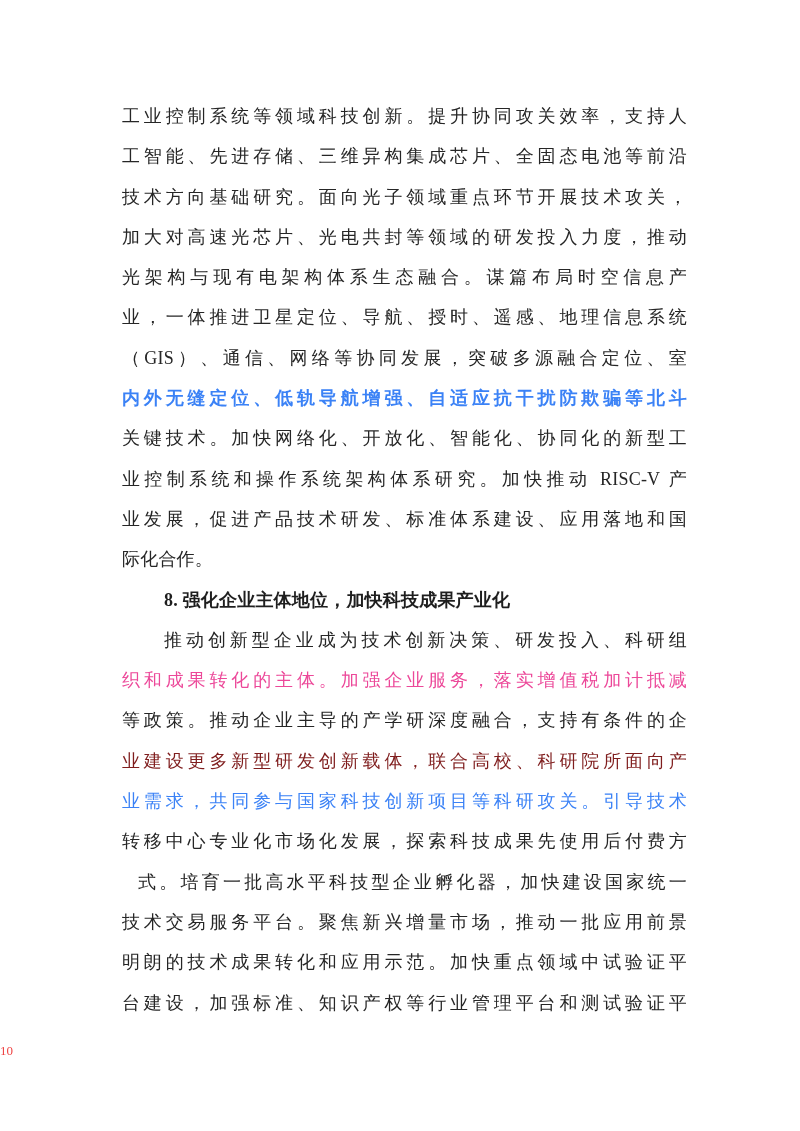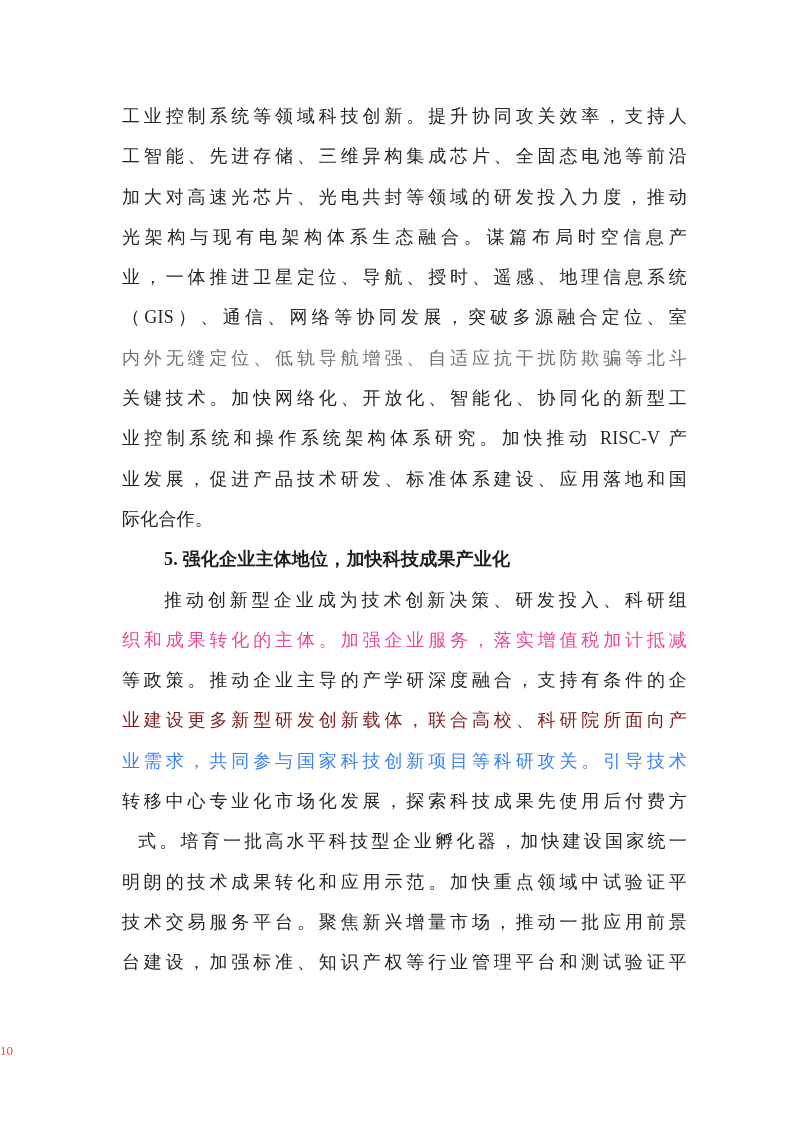--- a/index.html
+++ b/index.html
@@ -62,35 +62,36 @@
     color: #ef4444;
   }
 </style>
 </head>
 <body style="background: rgb(255, 255, 255);">
 
 <div class="page">
   <div class="text-block">
       <div class="line justified" style="color: rgb(38, 38, 38);">工业控制系统等领域科技创新。提升协同攻关效率，支持人</div>
       <div class="line justified" style="color: rgb(38, 38, 38);">工智能、先进存储、三维异构集成芯片、全固态电池等前沿</div>
+      <div class="line justified" style="color: rgb(38, 38, 38);">技术方向基础研究。面向光子领域重点环节开展技术攻关，</div>
       <div class="line justified" style="color: rgb(38, 38, 38);">加大对高速光芯片、光电共封等领域的研发投入力度，推动</div>
       <div class="line justified" style="color: rgb(38, 38, 38);">光架构与现有电架构体系生态融合。谋篇布局时空信息产</div>
       <div class="line justified" style="color: rgb(38, 38, 38);">业，一体推进卫星定位、导航、授时、遥感、地理信息系统</div>
       <div class="line justified" style="color: rgb(38, 38, 38);">（GIS）、通信、网络等协同发展，突破多源融合定位、室</div>
-      <div class="line justified" style="color: #737373;">内外无缝定位、低轨导航增强、自适应抗干扰防欺骗等北斗</div>
+      <div class="line justified" style="color: #3b82f6; font-weight: bold;">内外无缝定位、低轨导航增强、自适应抗干扰防欺骗等北斗</div>
       <div class="line justified" style="color: rgb(38, 38, 38);">关键技术。加快网络化、开放化、智能化、协同化的新型工</div>
       <div class="line justified" style="color: rgb(38, 38, 38);">业控制系统和操作系统架构体系研究。加快推动 RISC-V 产</div>
       <div class="line justified" style="color: rgb(38, 38, 38);">业发展，促进产品技术研发、标准体系建设、应用落地和国</div>
       <div class="line plain" style="color: rgb(38, 38, 38);">际化合作。</div>
-      <div class="line heading" style="color: rgb(30, 30, 30);">5. 强化企业主体地位，加快科技成果产业化</div>
+      <div class="line heading" style="color: rgb(30, 30, 30);">8. 强化企业主体地位，加快科技成果产业化</div>
       <div class="line indent-justified" style="color: rgb(38, 38, 38);">推动创新型企业成为技术创新决策、研发投入、科研组</div>
       <div class="line justified" style="color: #ec4899;">织和成果转化的主体。加强企业服务，落实增值税加计抵减</div>
       <div class="line justified" style="color: rgb(38, 38, 38);">等政策。推动企业主导的产学研深度融合，支持有条件的企</div>
       <div class="line justified" style="color: #7f1d1d;">业建设更多新型研发创新载体，联合高校、科研院所面向产</div>
       <div class="line justified" style="color: #3b82f6;">业需求，共同参与国家科技创新项目等科研攻关。引导技术</div>
       <div class="line justified" style="color: rgb(38, 38, 38);">转移中心专业化市场化发展，探索科技成果先使用后付费方</div>
       <div class="line justified" style="color: rgb(38, 38, 38); margin-left: 16px;">式。培育一批高水平科技型企业孵化器，加快建设国家统一</div>
+      <div class="line justified" style="color: rgb(38, 38, 38);">技术交易服务平台。聚焦新兴增量市场，推动一批应用前景</div>
       <div class="line justified" style="color: rgb(38, 38, 38);">明朗的技术成果转化和应用示范。加快重点领域中试验证平</div>
-      <div class="line justified" style="color: rgb(38, 38, 38);">技术交易服务平台。聚焦新兴增量市场，推动一批应用前景</div>
       <div class="line justified" style="color: rgb(38, 38, 38);">台建设，加强标准、知识产权等行业管理平台和测试验证平</div>
     </div>
   <div class="page-number">10</div>
 </div>
 
 </body></html>

